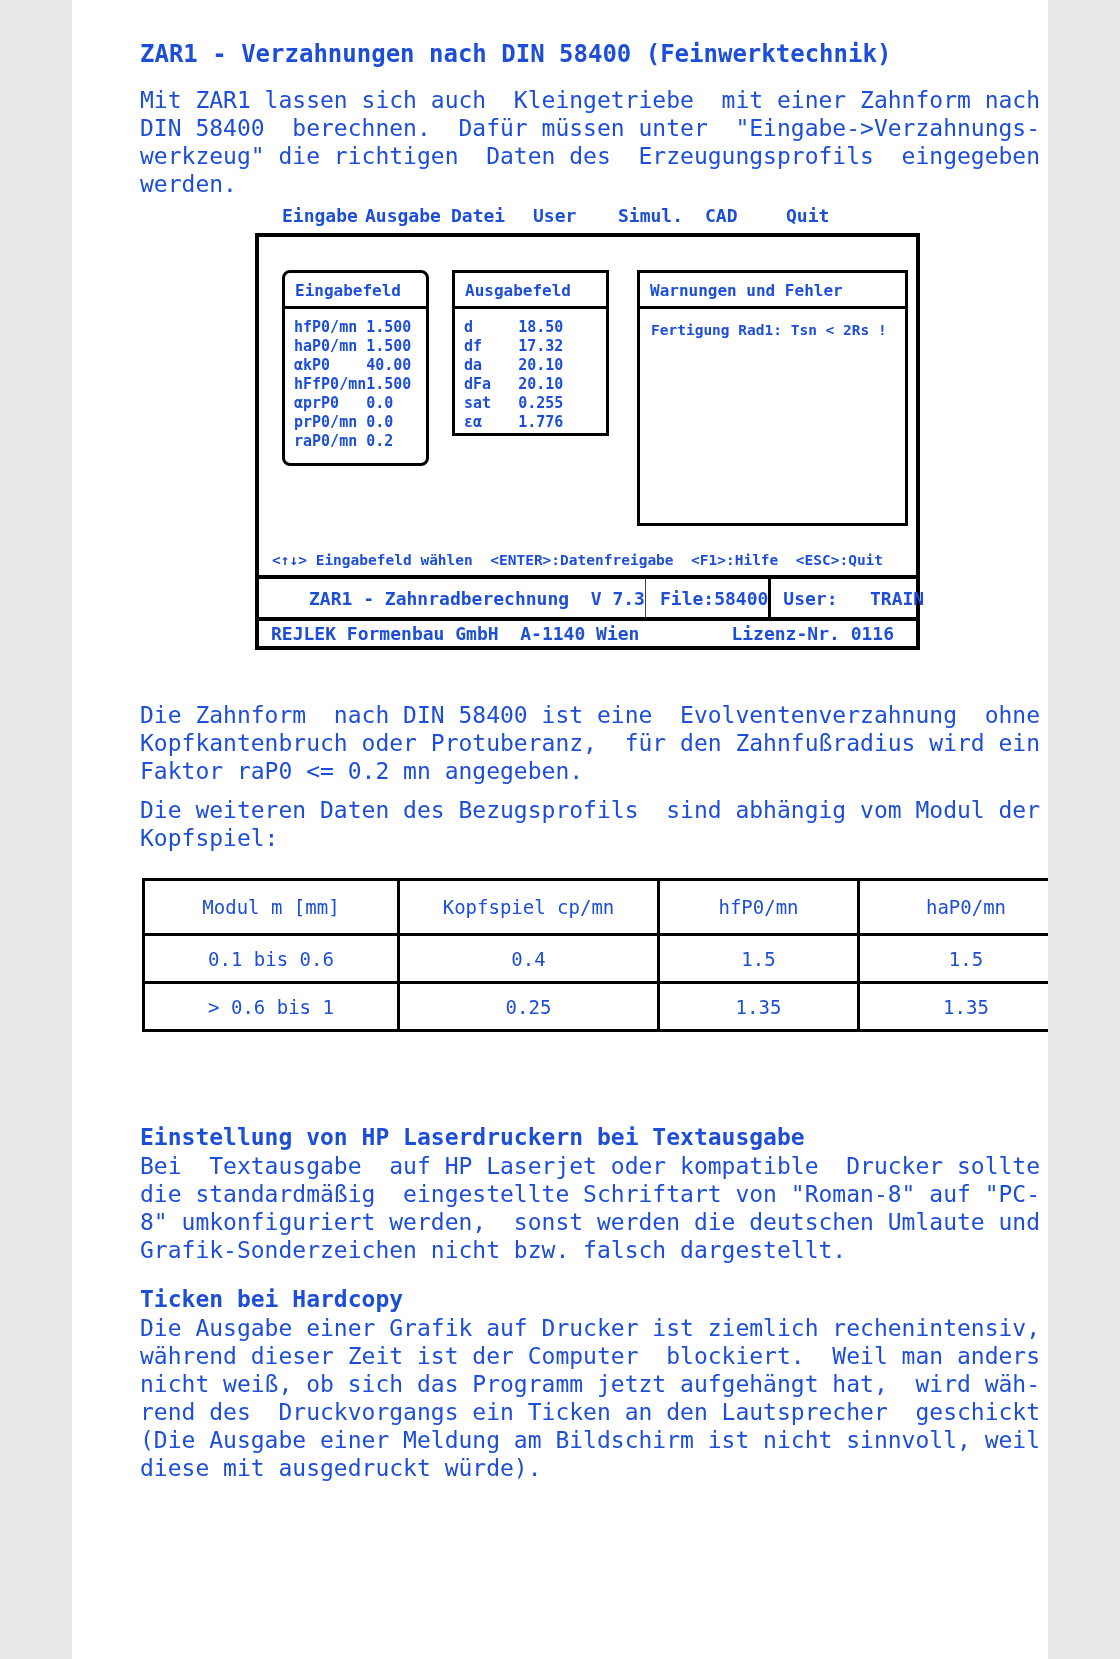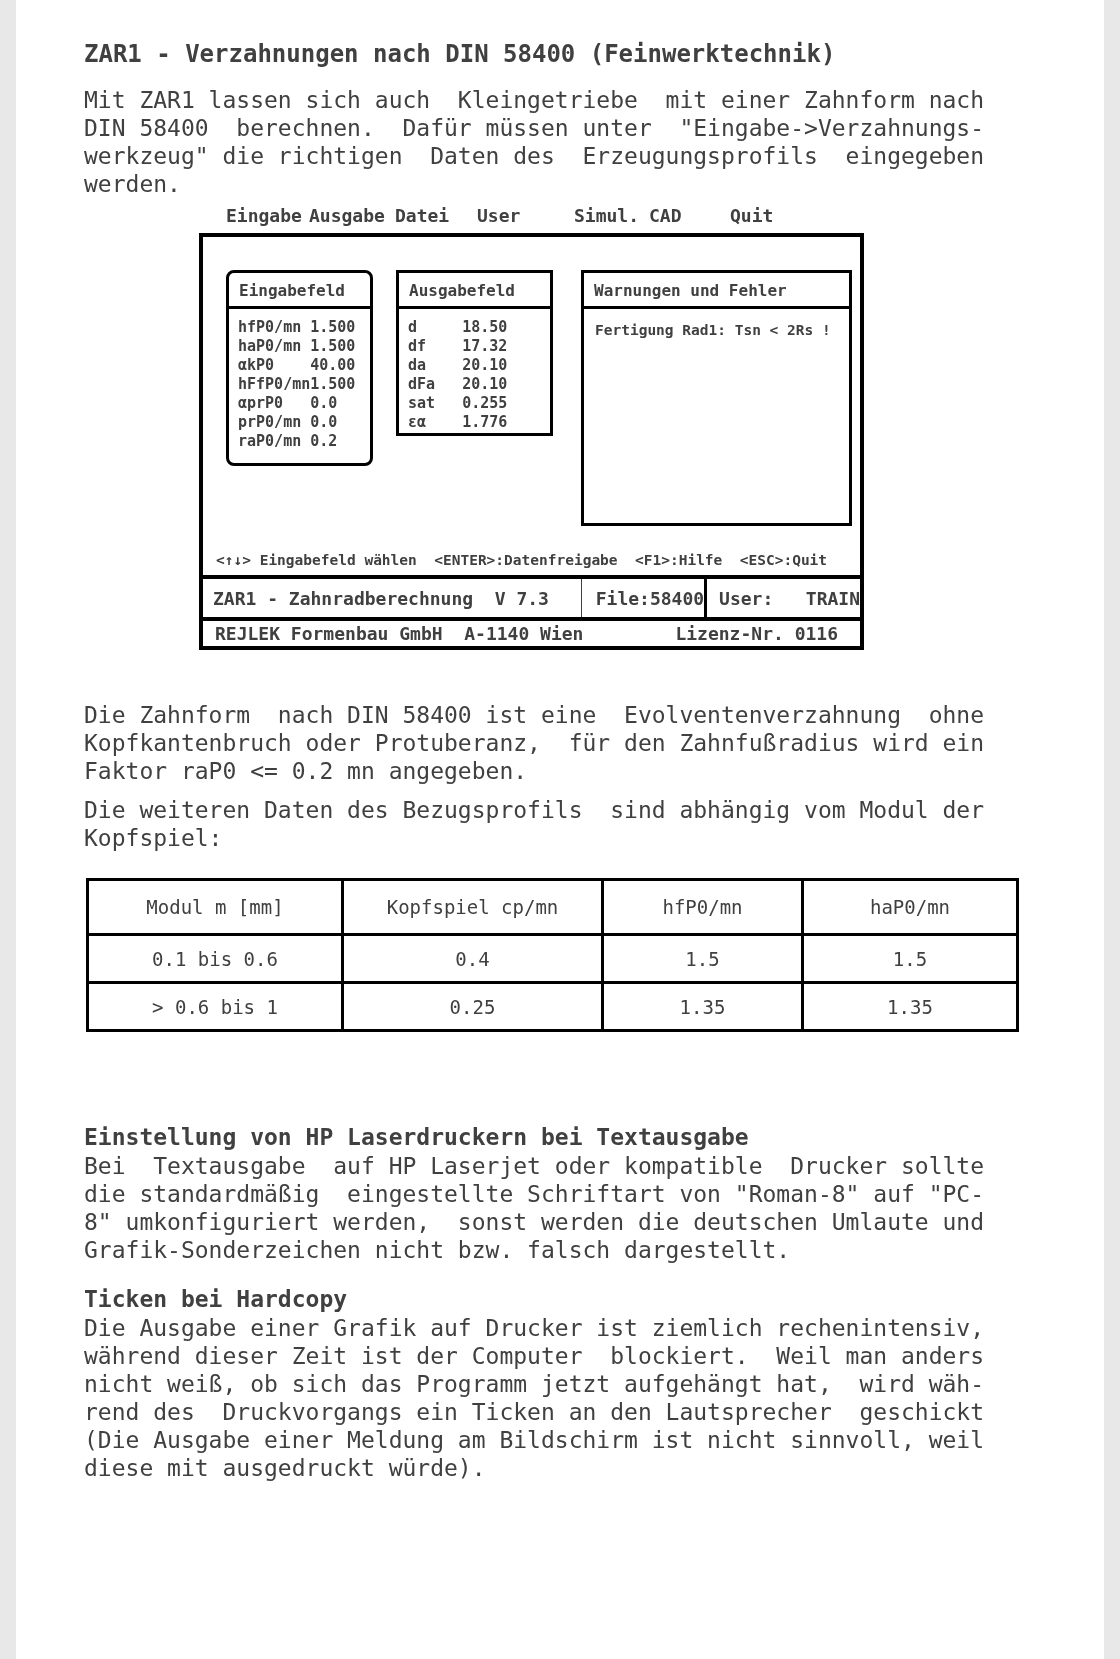--- a/index.html
+++ b/index.html
@@ -1,18 +1,18 @@
 <!DOCTYPE html>
 <html><head>
 <meta charset="utf-8">
 <style>
   html,body { margin:0; padding:0; background:#e8e8e8; }
   .page {
-    position:relative; width:1088px; height:1659px; background:#ffffff;
-    font-family:"DejaVu Sans Mono", monospace; color:#404040;
+    position:relative; width:976px; height:1659px; background:#ffffff;
+    font-family:"DejaVu Sans Mono", monospace; color:#1d4ed8;
     overflow:hidden; margin:0 auto;
   }
   .pre { white-space:pre; }
 
   
   .page-title {
     position:absolute; left:68px; top:40px;
     font-size:24px; font-weight:bold; white-space:pre;
   }
   .para { position:absolute; left:68px; font-size:23px; line-height:28px; }
@@ -25,21 +25,21 @@
   .h-hp   { top:1124px; }
   .h-tick { top:1286px; }
   .p-hp   { top:1152px; }
   .p-tick { top:1314px; }
 
   
   .shot { position:absolute; left:183px; top:203px; width:665px; height:447px; font-weight:bold; }
   .menubar { position:absolute; left:0; top:0; width:100%; height:28px; font-size:18px; }
   .menu-item { position:absolute; top:2px; white-space:pre; }
   .m0 { left:27px; }  .m1 { left:110px; } .m2 { left:196px; }
-  .m3 { left:278px; } .m4 { left:363px;margin-left:12px; } .m5 { left:450px; } .m6 { left:531px; }
+  .m3 { left:278px; } .m4 { left:363px; } .m5 { left:450px; } .m6 { left:531px; }
 
   .frame {
     position:absolute; left:0; top:30px; width:665px; height:417px;
     border:4px solid #000; box-sizing:border-box;
   }
   .panel { position:absolute; border:3px solid #000; box-sizing:border-box; background:#fff; }
   .pan-e { left:23px;  top:33px; width:147px; height:196px;border-radius:8px; }
   .pan-a { left:193px; top:33px; width:157px; height:166px; }
   .pan-w { left:366px; top:33px; width:271px; height:256px;margin-left:12px; }
   .p-title { font-size:16px; padding:8px 10px 6px 10px; white-space:pre; }
@@ -52,21 +52,21 @@
   .warn-msg { padding:13px 11px 0 11px; font-size:14.5px; white-space:pre; }
 
   .hint { position:absolute; left:13px; top:315px; font-size:14.5px; white-space:pre; }
 
   .statusbar {
     position:absolute; left:0; right:0; top:338px; height:46px;
     border-top:4px solid #000; border-bottom:4px solid #000;
     box-sizing:border-box; display:flex; align-items:stretch; font-size:18px;
   }
   .st-cell { display:flex; align-items:center; box-sizing:border-box; }
-  .st-app  { width:433px; padding-left:10px; }
+  .st-app  { width:433px; padding-left:10px;margin-left:40px; }
   .st-file { width:125px; border-left:1px solid #404040; padding-left:14px; }
   .st-user { flex:1; border-left:3px solid #000; padding-left:12px; }
 
   .footerbar {
     position:absolute; left:0; right:0; top:384px; bottom:0;
     display:flex; justify-content:space-between; align-items:center;
     font-size:18px; padding:0 22px 0 12px;
   }
 
   

